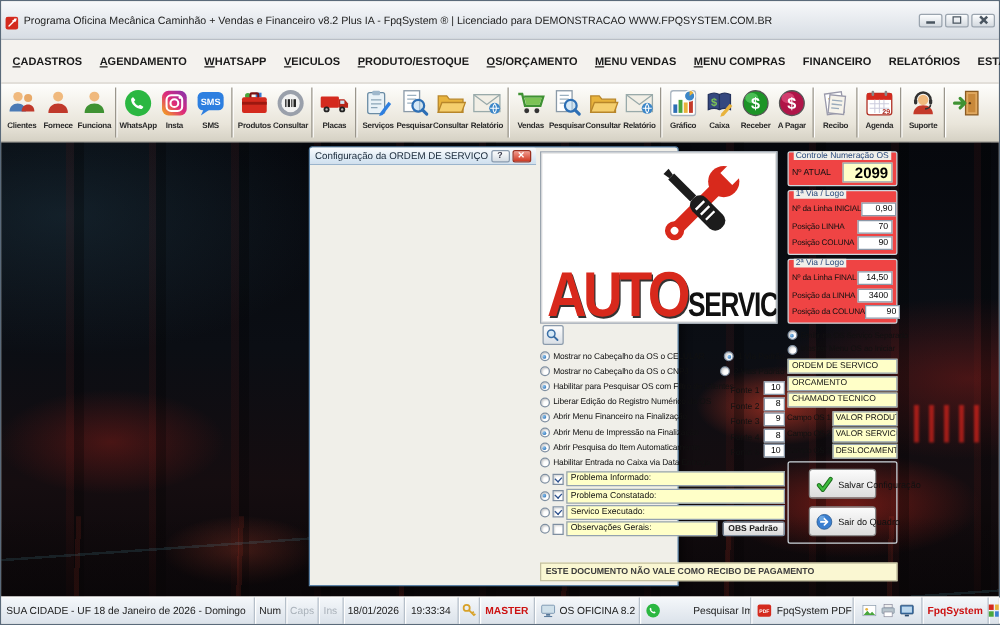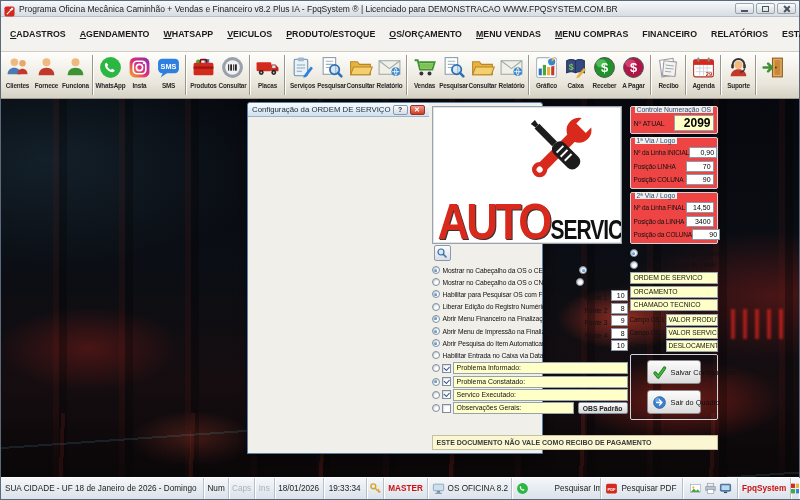--- a/index.html
+++ b/index.html
@@ -2,21 +2,21 @@
 <html><head>
 <meta charset="utf-8">
 <style>
   * { margin:0; padding:0; box-sizing:border-box; }
   html,body { width:800px; height:500px; overflow:hidden; }
   body { font-family:"Liberation Sans", sans-serif; background:#e8e6e0; position:relative;
          -webkit-font-smoothing:antialiased; }
   .app { width:800px; height:500px; border:1px solid #5a6a7a; display:flex; flex-direction:column; }
 
   
-  .titlebar { height:16px; background:linear-gradient(#f7f8fa,#d7dde4); display:flex; align-items:center;
+  .titlebar { height:31px; background:linear-gradient(#f7f8fa,#d7dde4); display:flex; align-items:center;
               padding:0 3px; border-bottom:1px solid #b8bec6; flex:0 0 auto; }
   .titlebar .wicon { width:11px; height:11px; margin-right:4px; flex:0 0 auto; }
   .titlebar .ttext { font-size:8.5px; color:#222; white-space:nowrap; overflow:hidden; flex:1; }
   .winbtns { display:flex; gap:2px; }
   .winbtn { width:19px; height:11px; border:1px solid #9aa4ae; border-radius:2px;
             background:linear-gradient(#fcfdfe,#d4dae0); display:flex; align-items:center; justify-content:center; }
   .g-min { width:7px; height:2px; background:#4a5560; margin-top:4px; }
   .g-max { width:7px; height:6px; border:1.5px solid #4a5560; }
   .g-x { position:relative; width:8px; height:8px; }
   .g-x::before,.g-x::after { content:""; position:absolute; left:3.5px; top:0; width:1.6px; height:8px; background:#4a5560; }
@@ -770,21 +770,21 @@
       </span>
       <span>Pesquisar Imagens</span>
     </span>
     <span class="seg" style="width:84px;">
       <span class="sicon">
         <svg viewBox="0 0 24 24">
             <rect x="2" y="3" width="20" height="18" rx="3" fill="#d42a1e"></rect>
             <text x="12" y="16" font-size="7.5" font-weight="bold" fill="#fff" text-anchor="middle" font-family="Liberation Sans, sans-serif">PDF</text>
           </svg>
       </span>
-      <span>Pesquisar PDF</span>
+      <span>FpqSystem PDF</span>
     </span>
     <span class="seg" style="width:56px;justify-content:space-around;">
       <span class="sicon" style="margin:0;">
         <svg viewBox="0 0 24 24">
             <rect x="2.5" y="4.5" width="19" height="15" fill="#fff" stroke="#8899aa"></rect>
             <circle cx="8" cy="10" r="2" fill="#e8b33c"></circle>
             <path d="M3.5 18.5l5.5-6.5 4 4.5 3-3 4.5 5z" fill="#49a63c"></path>
           </svg>
       </span>
       <span class="sicon" style="margin:0;">

